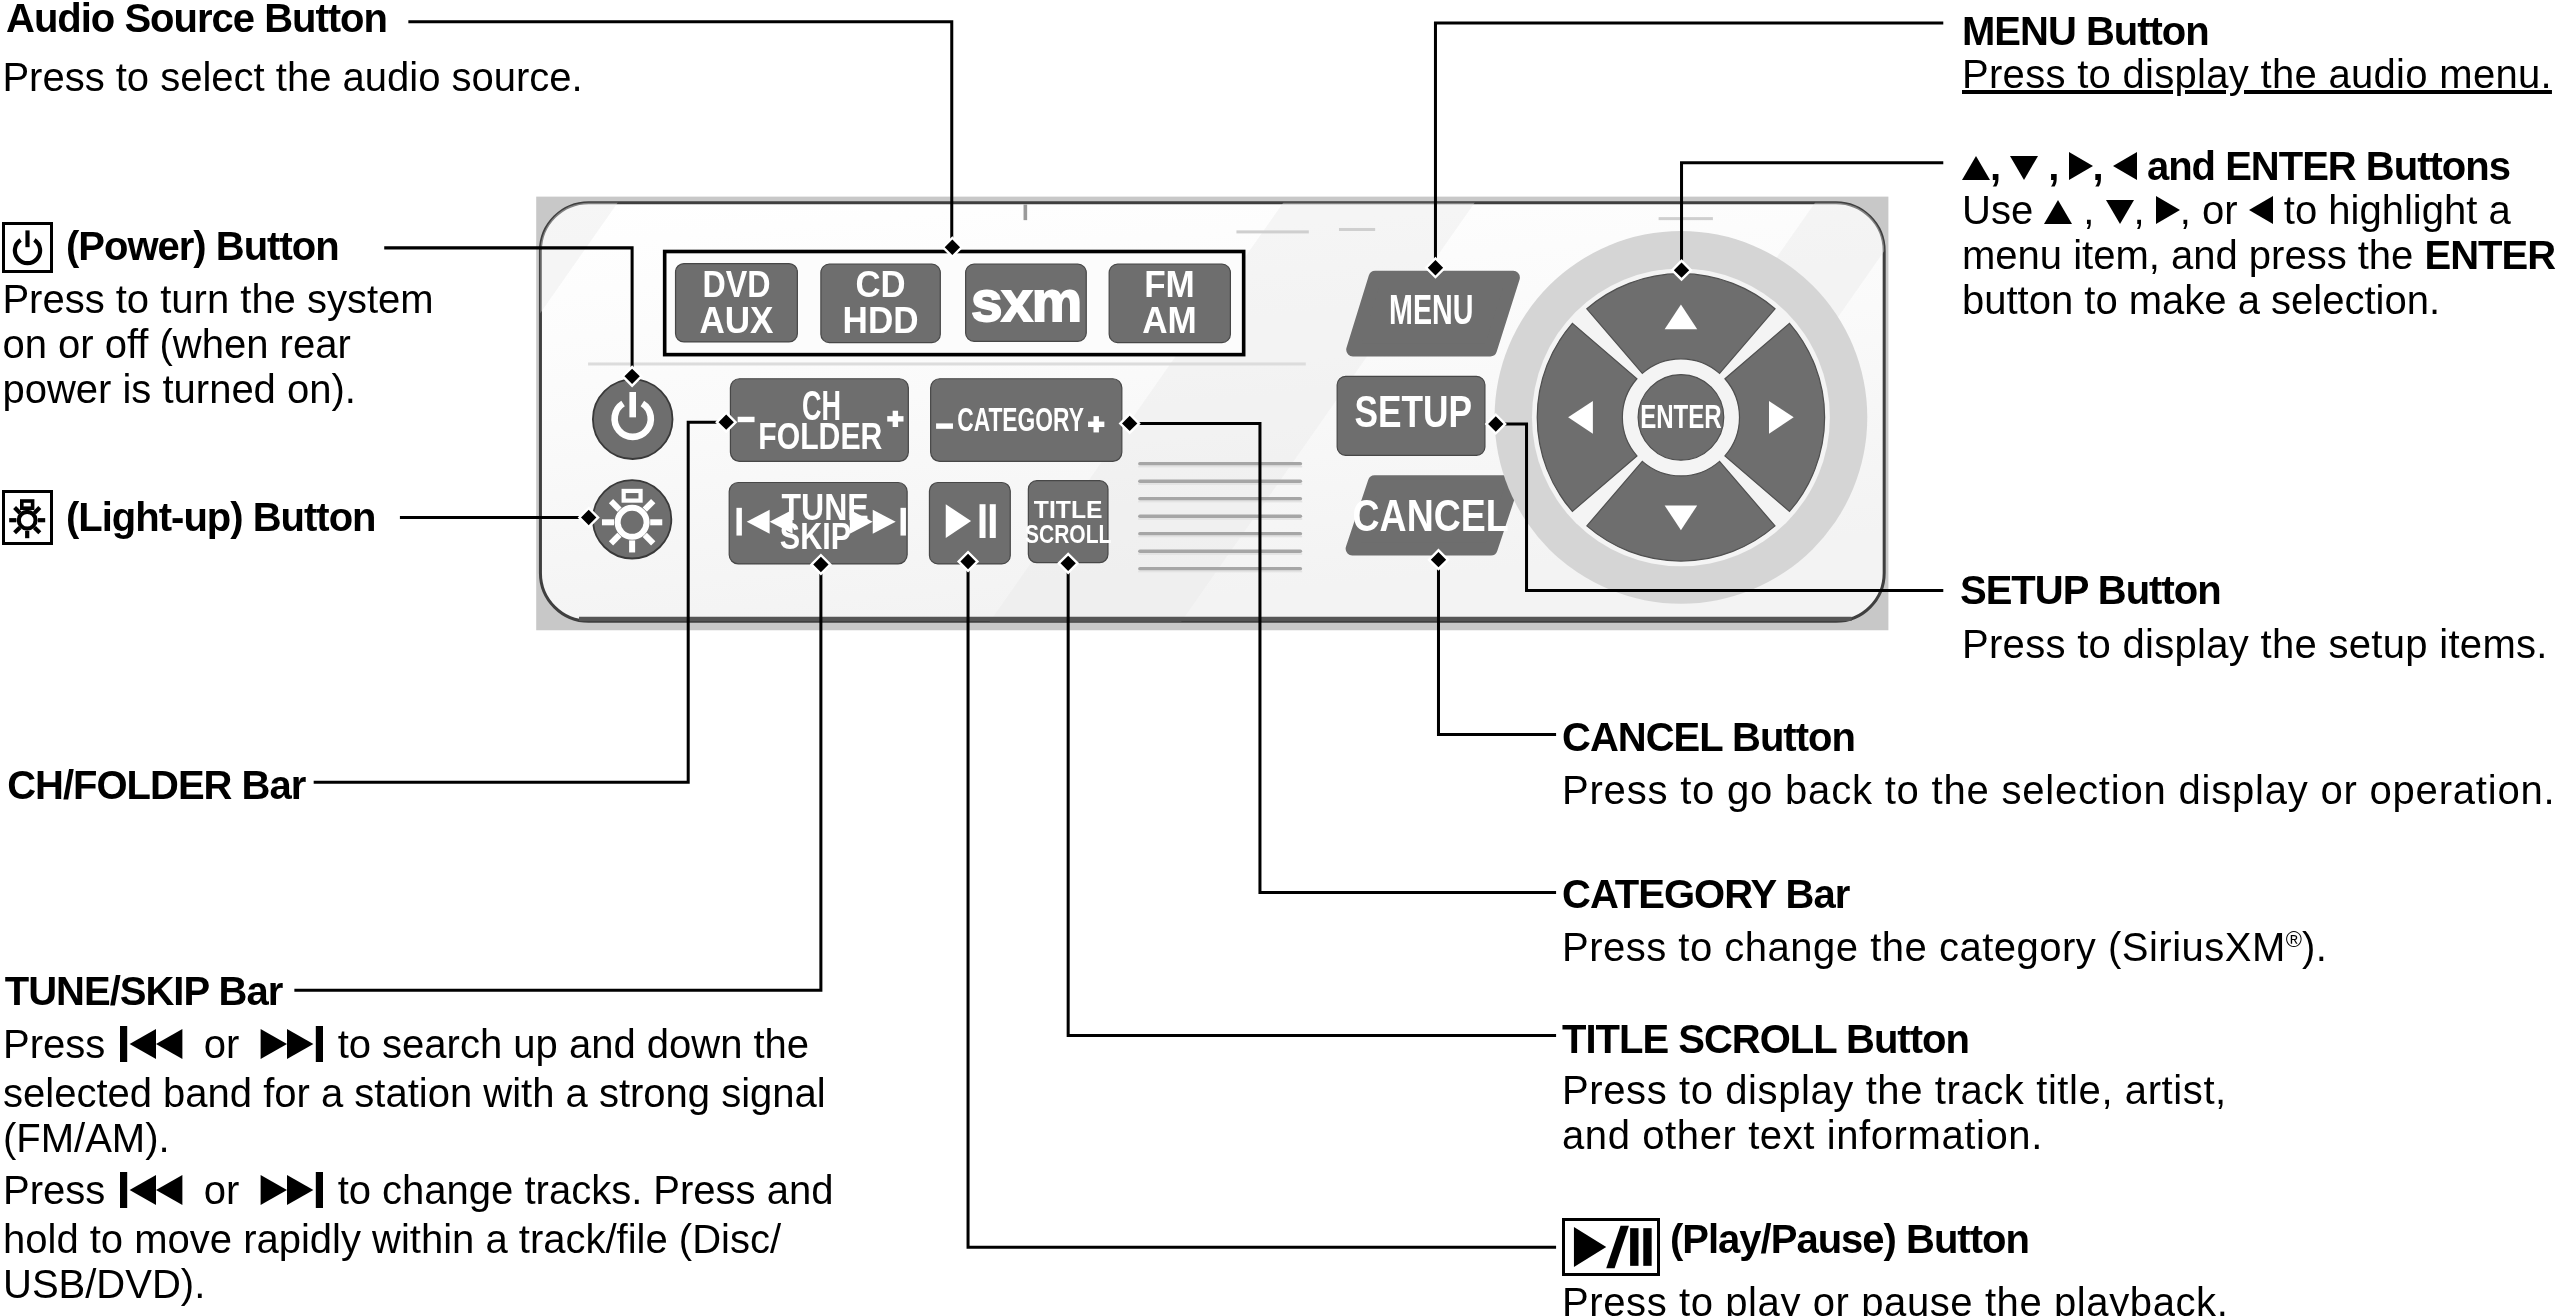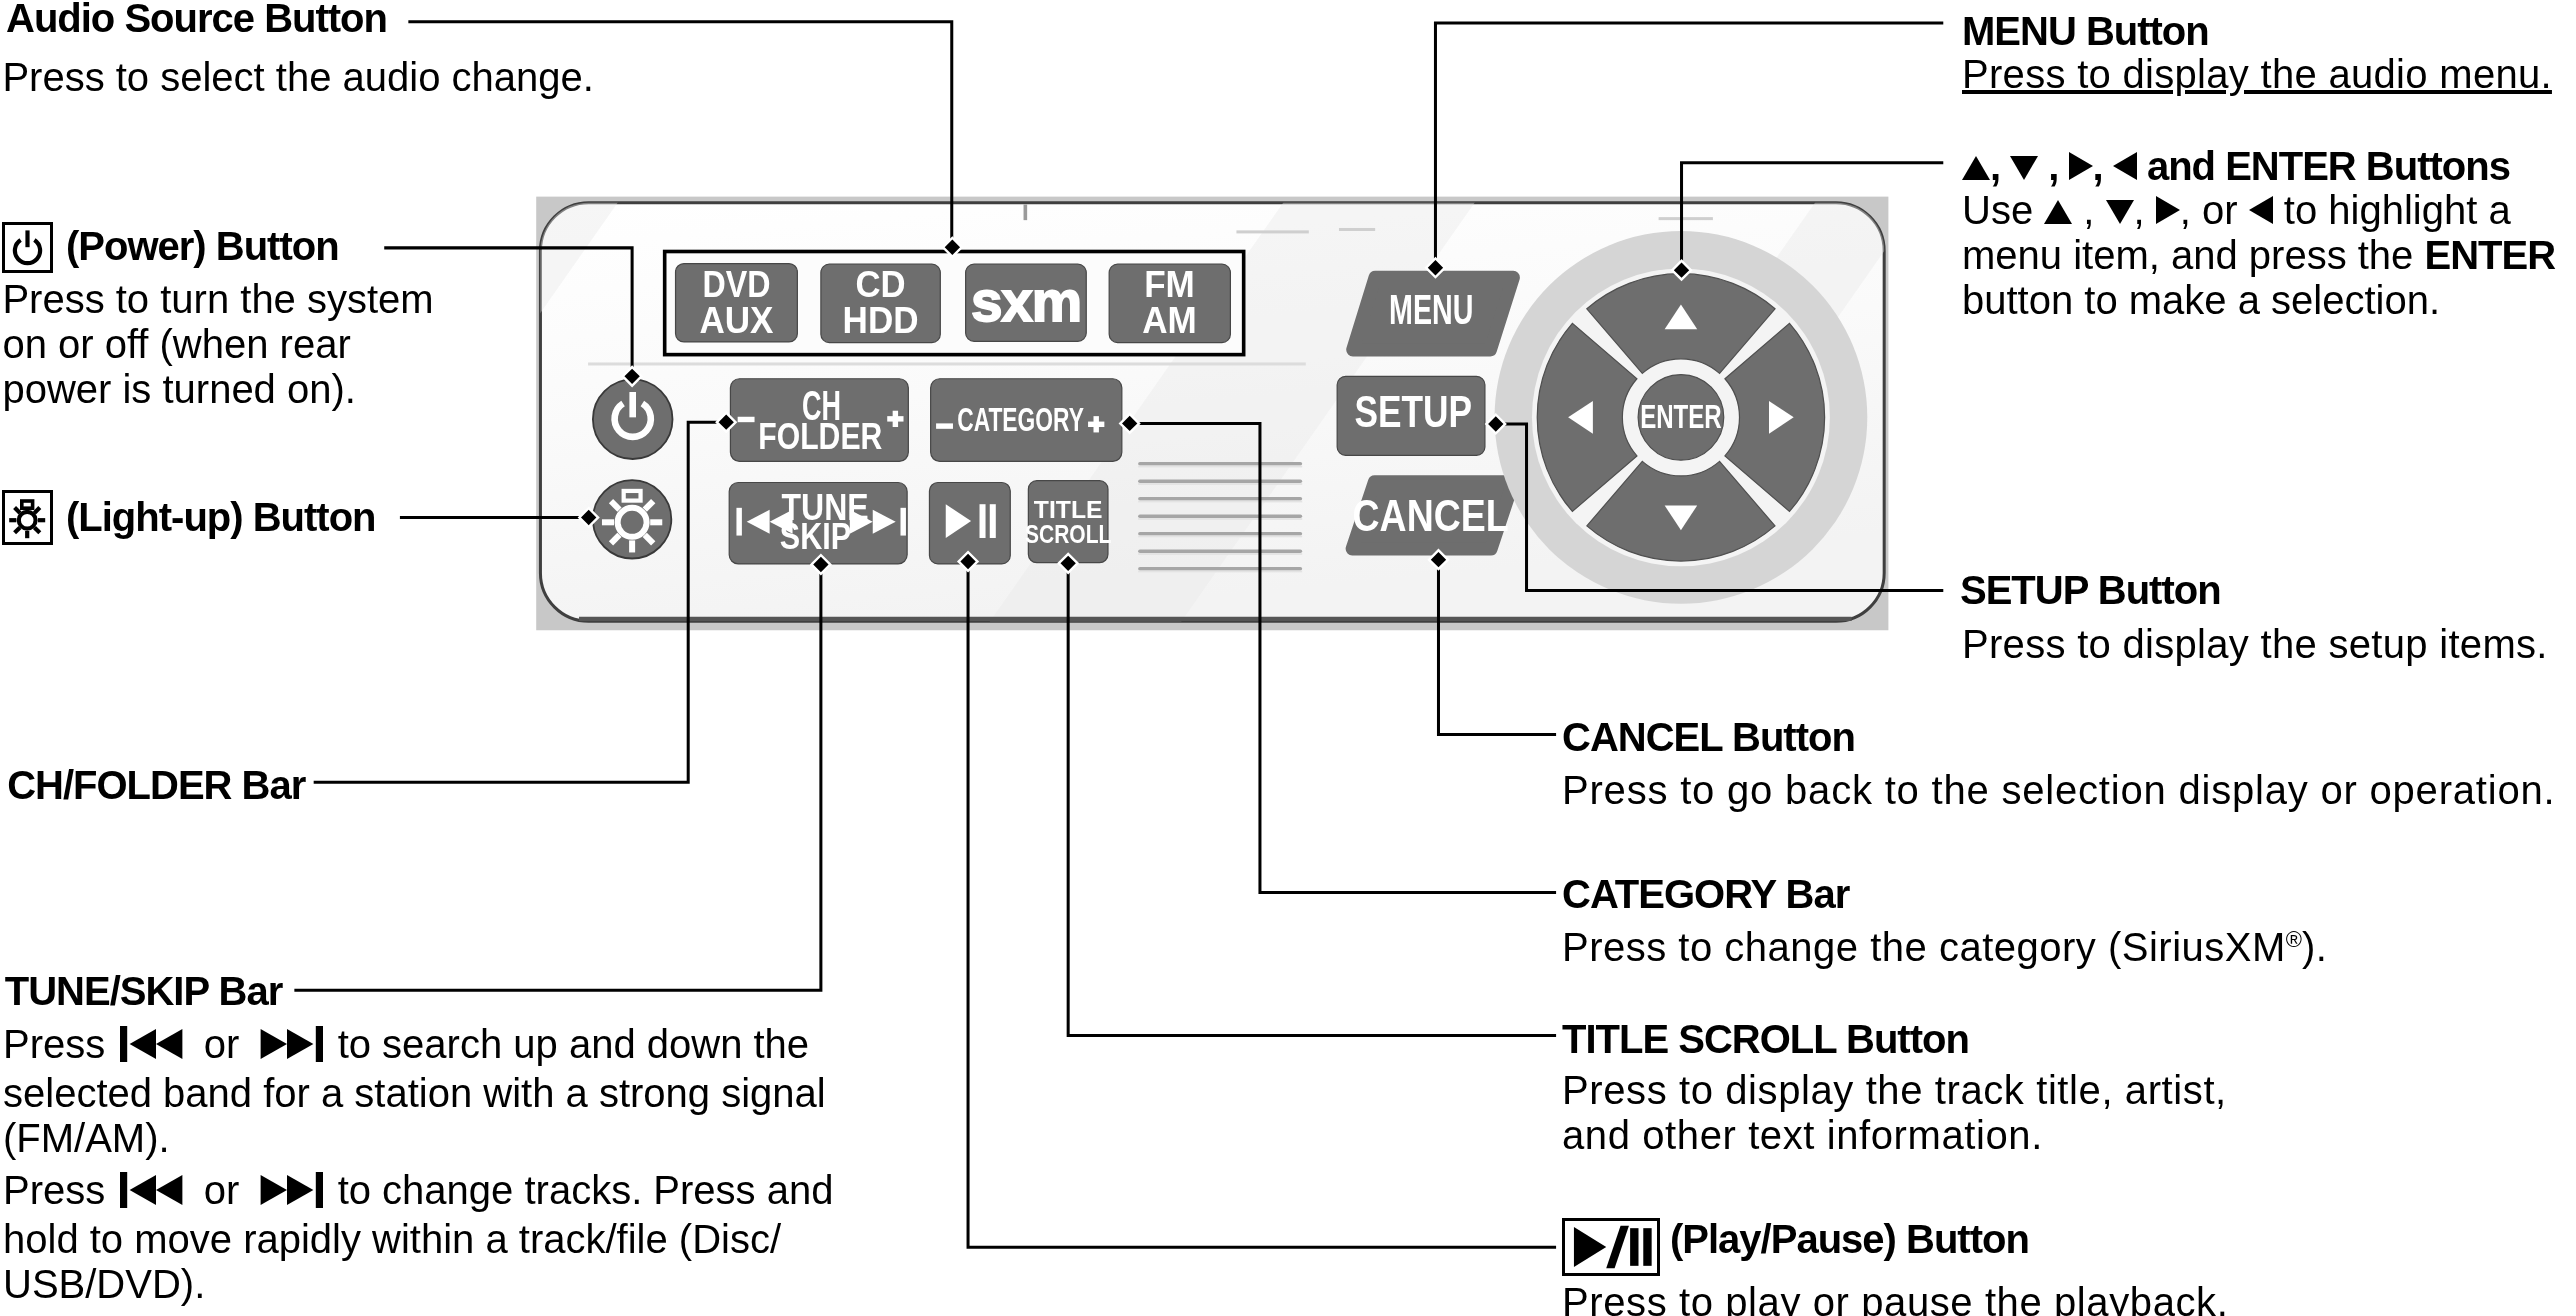--- a/index.html
+++ b/index.html
@@ -199,21 +199,21 @@
     <rect x="-11" y="-11" width="22" height="22" transform="translate(1771,934) rotate(45)"></rect>
     <rect x="-11" y="-11" width="22" height="22" transform="translate(1873,702) rotate(45)"></rect>
     <rect x="-11" y="-11" width="22" height="22" transform="translate(2380,444) rotate(45)"></rect>
     <rect x="-11" y="-11" width="22" height="22" transform="translate(2788,448) rotate(45)"></rect>
     <rect x="-11" y="-11" width="22" height="22" transform="translate(2480,703) rotate(45)"></rect>
     <rect x="-11" y="-11" width="22" height="22" transform="translate(2385,928) rotate(45)"></rect>
   </g>
 </svg>
 
 <div class="h" style="left:6px;top:-3.6px;">Audio Source Button</div>
-<div class="b" style="left:2.4px;top:55px;">Press to select the audio change.</div>
+<div class="b" style="left:2.4px;top:55px;">Press to select the audio source.</div>
 
 <div style="position:absolute;left:1.8px;top:222px;width:45px;height:45px;border:3px solid #000;">
   <svg width="45" height="45" viewBox="0 0 75 75">
         <g stroke="#000" fill="none">
   <path d="M26,25 A21,21 0 1 0 49,25" stroke-width="7"></path>
           <line x1="37.5" y1="9" x2="37.5" y2="37" stroke-width="7"></line>
         </g>
       </svg>
 </div>
 <div class="h" style="left:66px;top:224px;">(Power) Button</div>

